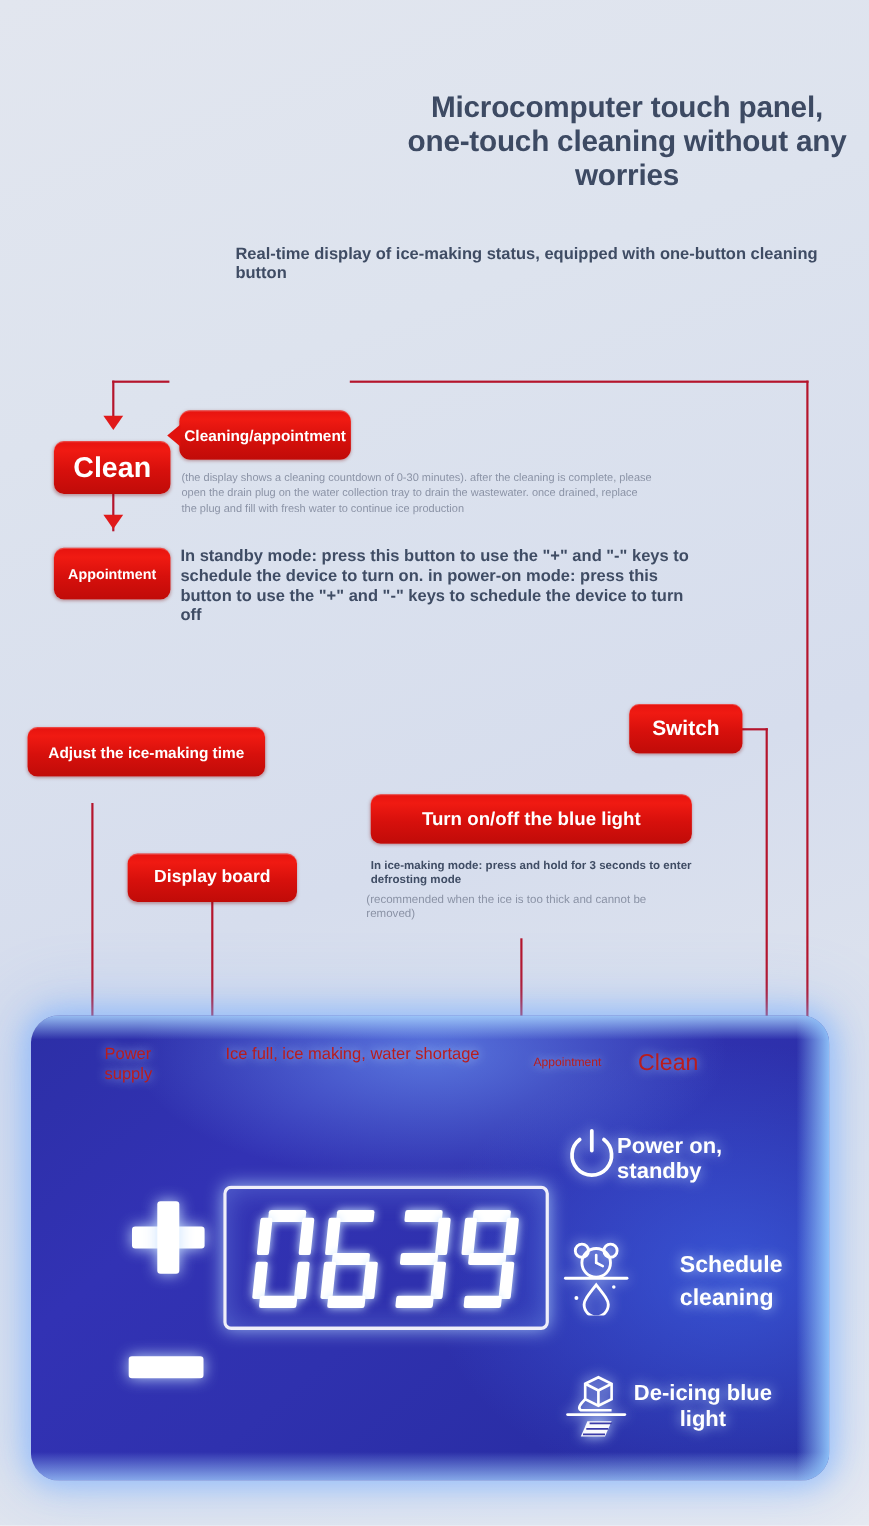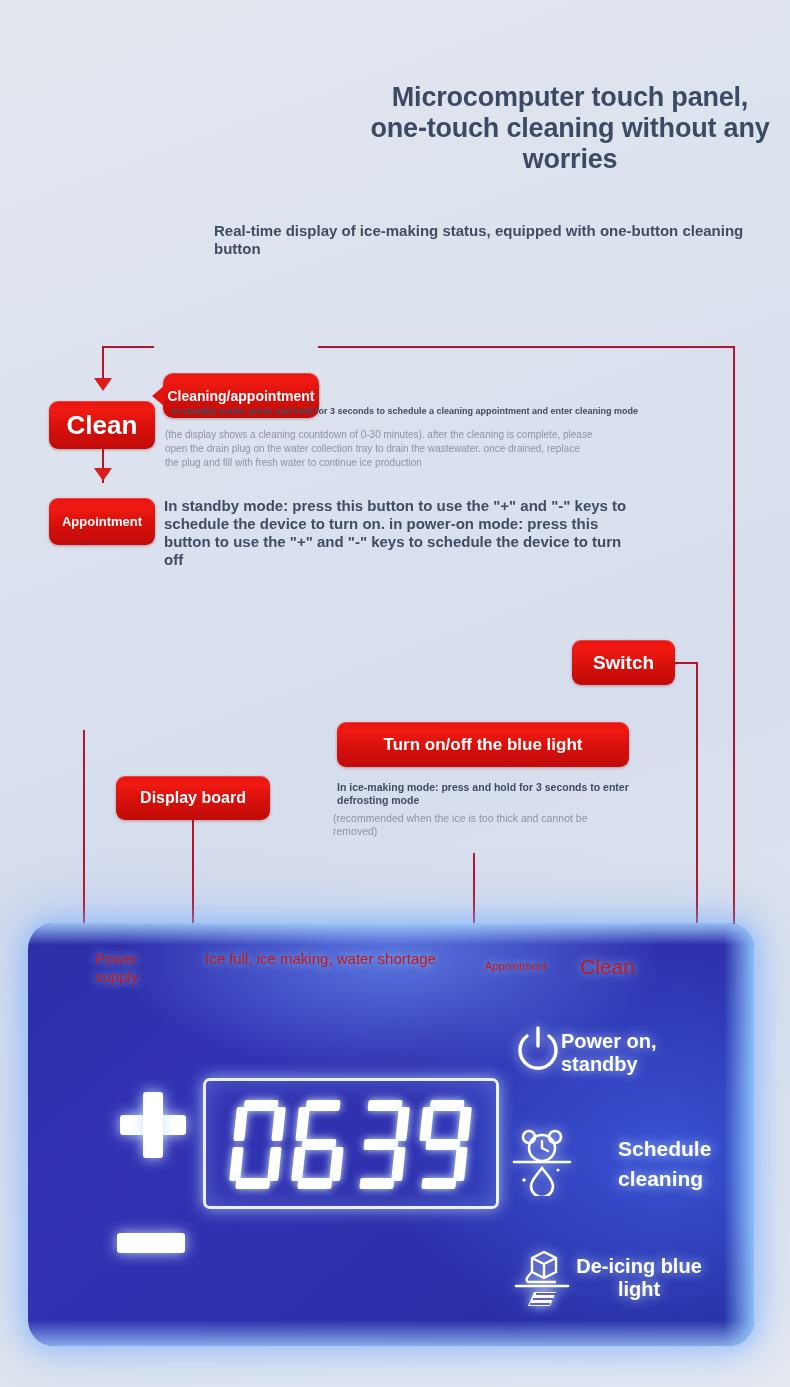--- a/index.html
+++ b/index.html
@@ -189,31 +189,33 @@
 
   <div class="pill banner">
     <span>Cleaning/appointment</span>
   </div>
   <div class="pill clean">
     <span>Clean</span>
   </div>
   <div class="pill appt">
     <span>Appointment</span>
   </div>
+  <div class="pill adjust">
+    <span>Adjust the ice-making time</span>
+  </div>
   <div class="pill display">
     <span>Display board</span>
   </div>
   <div class="pill bluelight">
     <span>Turn on/off the blue light</span>
   </div>
   <div class="pill switch">
     <span>Switch</span>
   </div>
 
-  <div class="note small-bold txt-clean1">In standby mode: press and hold for 3 seconds to schedule a cleaning appointment and enter cleaning mode</div>
   <div class="note gray txt-clean2">(the display shows a cleaning countdown of 0-30 minutes). after the cleaning is complete, please open the drain plug on the water collection tray to drain the wastewater. once drained, replace the plug and fill with fresh water to continue ice production</div>
   <div class="note para txt-appt">In standby mode: press this button to use the "+" and "-" keys to schedule the device to turn on. in power-on mode: press this button to use the "+" and "-" keys to schedule the device to turn off</div>
   <div class="note txt-blue1">In ice-making mode: press and hold for 3 seconds to enter defrosting mode</div>
   <div class="note gray txt-blue2">(recommended when the ice is too thick and cannot be removed)</div>
 
   <div class="panel">
     <div class="sheen"></div>
     <div class="sheen-b"></div>
     <div class="sheen-r"></div>
   </div>

